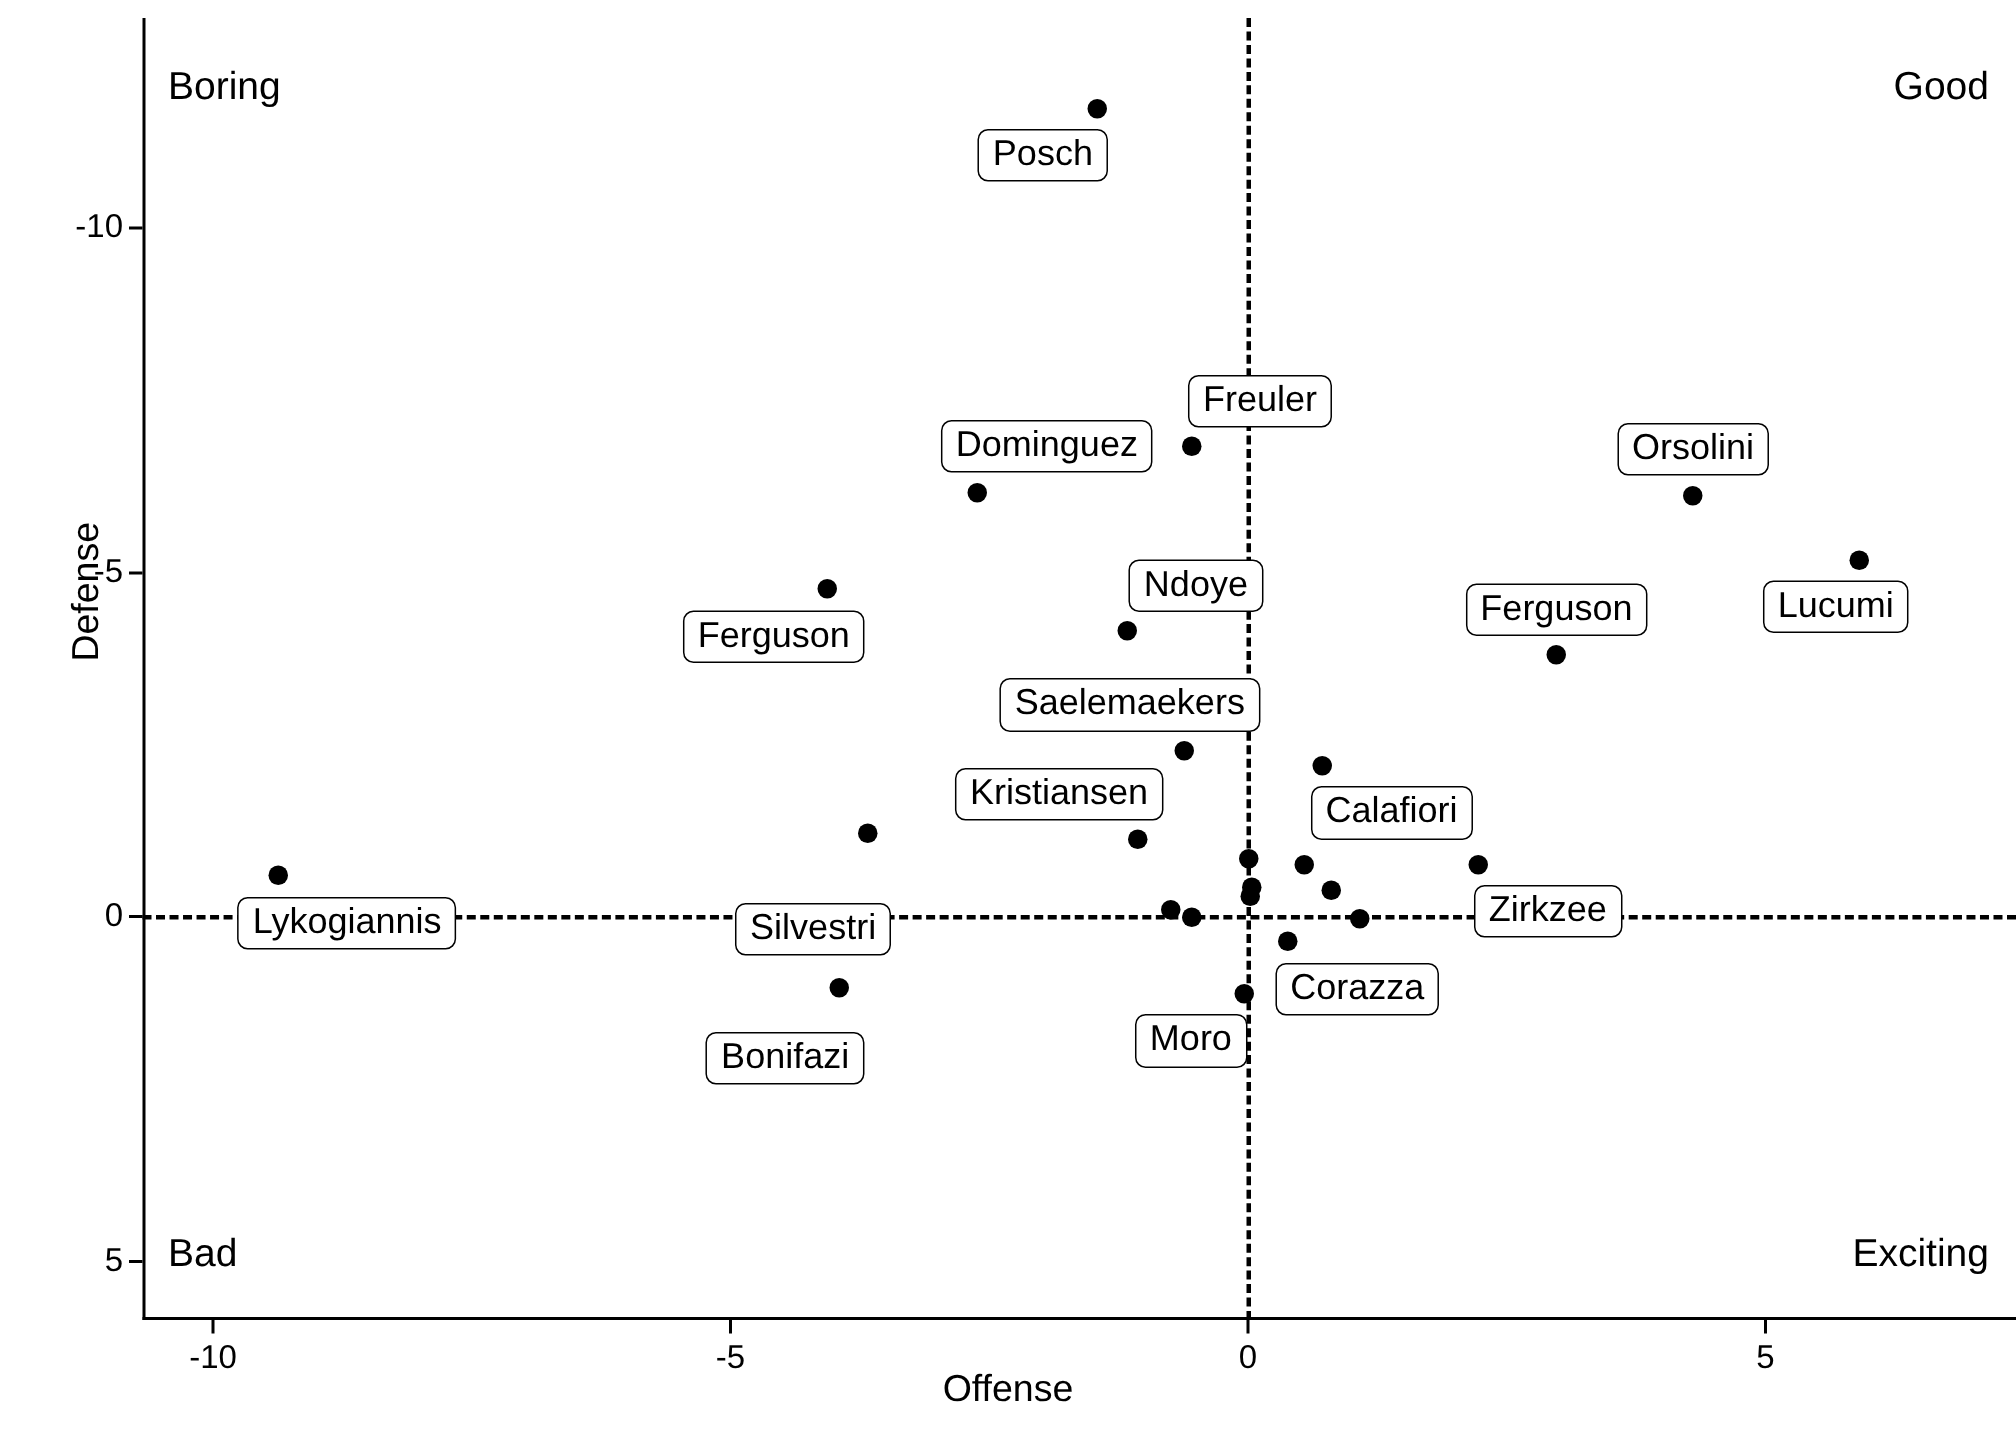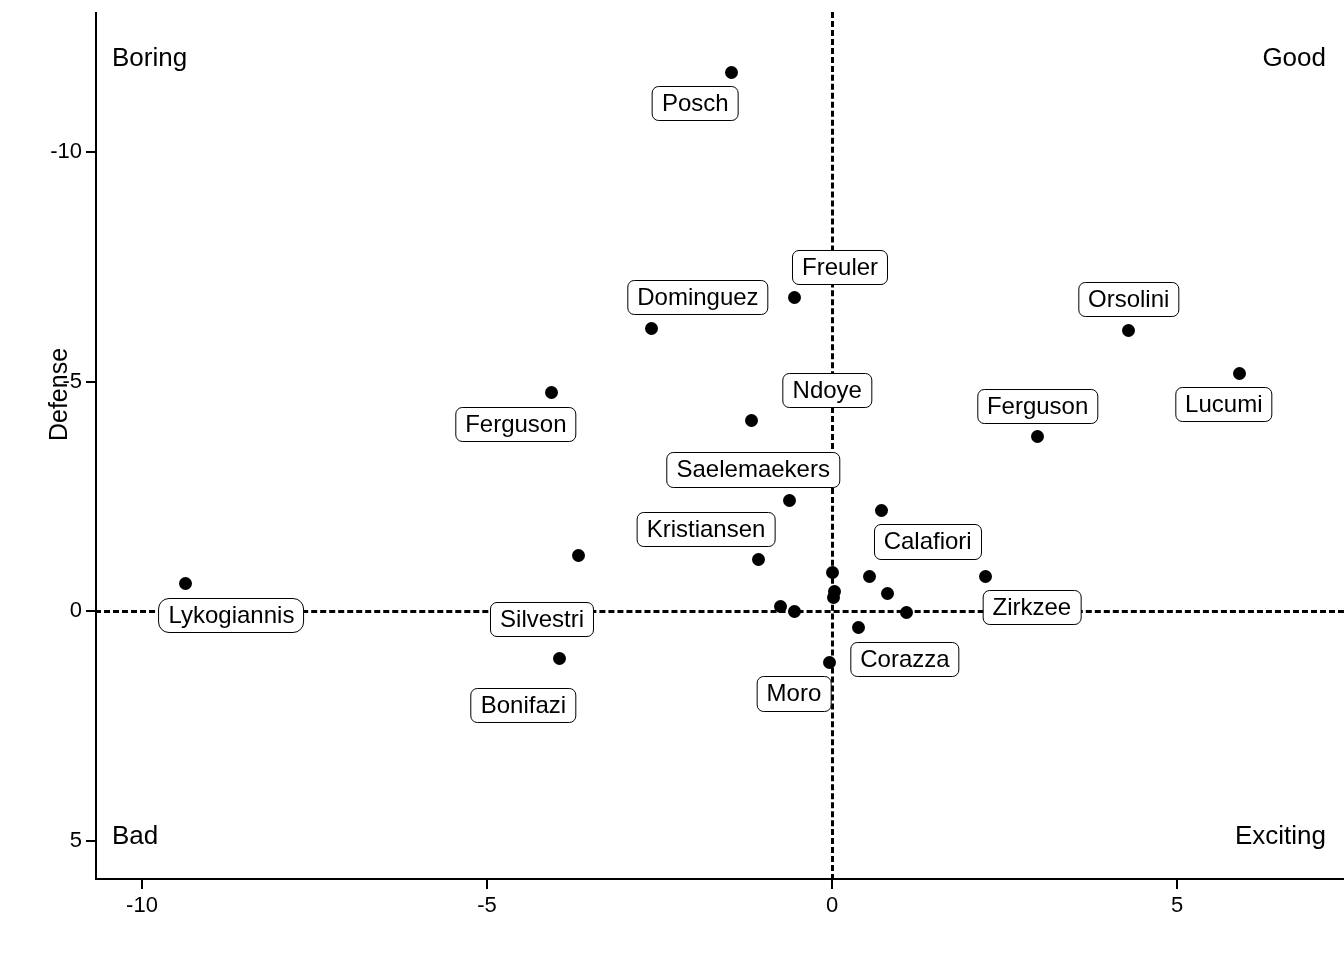--- a/index.html
+++ b/index.html
@@ -146,20 +146,21 @@
     color: #000000;
     white-space: nowrap;
   }
 </style>
 </head>
 <body>
 
 <div id="root">
 
   <div id="ylab">Defense</div>
+  <div id="xlab">Offense</div>
 
   <div id="panel-border-left"></div>
   <div id="panel-border-bottom"></div>
 
   <div id="ticks-y">
       <div class="ytick-mark" style="top: 151px;"></div>
       <div class="ytick-label" style="top: 138px;">-10</div>
       <div class="ytick-mark" style="top: 380.5px;"></div>
       <div class="ytick-label" style="top: 367.5px;">-5</div>
       <div class="ytick-mark" style="top: 610px;"></div>
@@ -195,21 +196,21 @@
       <div class="lbl" style="left: 745.05px; top: 237.503px;">Freuler</div>
       <div class="pt" title="Dominguez" style="left: 556.91px; top: 316.256px; background: rgb(0, 0, 0);"></div>
       <div class="lbl" style="left: 602.91px; top: 268.256px;">Dominguez</div>
       <div class="pt" title="Orsolini" style="left: 1033.7px; top: 318.092px; background: rgb(0, 0, 0);"></div>
       <div class="lbl" style="left: 1033.7px; top: 270.092px;">Orsolini</div>
       <div class="pt" title="Lucumi" style="left: 1144.79px; top: 361.238px; background: rgb(0, 0, 0);"></div>
       <div class="lbl" style="left: 1108.79px; top: 375.238px; margin-left: 20px;">Lucumi</div>
       <div class="pt" title="Aebischer" style="left: 456.86px; top: 380.975px; background: rgb(0, 0, 0);"></div>
       <div class="lbl" style="left: 420.86px; top: 394.975px;">Ferguson</div>
       <div class="pt" title="Ndoye" style="left: 656.27px; top: 408.515px; background: rgb(0, 0, 0);"></div>
-      <div class="lbl" style="left: 702.27px; top: 360.515px; margin-left: 30px;">Ndoye</div>
+      <div class="lbl" style="left: 702.27px; top: 360.515px;">Ndoye</div>
       <div class="pt" title="Ferguson" style="left: 942.62px; top: 424.58px; background: rgb(0, 0, 0);"></div>
       <div class="lbl" style="left: 942.62px; top: 376.58px;">Ferguson</div>
       <div class="pt" title="Saelemaekers" style="left: 694.22px; top: 488.381px; background: rgb(0, 0, 0);"></div>
       <div class="lbl" style="left: 658.22px; top: 440.381px;">Saelemaekers</div>
       <div class="pt" title="Calafiori" style="left: 786.68px; top: 498.479px; background: rgb(0, 0, 0);"></div>
       <div class="lbl" style="left: 832.68px; top: 512.479px;">Calafiori</div>
       <div class="pt" title="Kristiansen" style="left: 663.17px; top: 547.592px; background: rgb(0, 0, 0);"></div>
       <div class="lbl" style="left: 611px; top: 499.592px;">Kristiansen</div>
       <div class="pt" title="Silvestri" style="left: 483.08px; top: 543.92px; background: rgb(0, 0, 0);"></div>
       <div class="lbl" style="left: 447.08px; top: 590px;">Silvestri</div>
@@ -219,20 +220,20 @@
       <div class="pt" style="left: 774.95px; top: 564.116px; background: rgb(0, 0, 0);"></div>
       <div class="pt" style="left: 739.76px; top: 579.263px; background: rgb(0, 0, 0);"></div>
       <div class="pt" style="left: 738.38px; top: 585.23px; background: rgb(0, 0, 0);"></div>
       <div class="pt" style="left: 792.89px; top: 581.099px; background: rgb(0, 0, 0);"></div>
       <div class="pt" style="left: 685.25px; top: 594.869px; background: rgb(0, 0, 0);"></div>
       <div class="pt" style="left: 699.74px; top: 599.918px; background: rgb(0, 0, 0);"></div>
       <div class="pt" style="left: 811.52px; top: 600.377px; background: rgb(0, 0, 0);"></div>
       <div class="pt" title="Corazza" style="left: 763.91px; top: 615.983px; background: rgb(0, 0, 0);"></div>
       <div class="lbl" style="left: 809.91px; top: 629.983px;">Corazza</div>
       <div class="pt" title="Lykogiannis" style="left: 90.47px; top: 571.919px; background: rgb(0, 0, 0);"></div>
-      <div class="lbl" style="left: 136.47px; top: 585.919px; border-radius: 11px;">Lykogiannis</div>
+      <div class="lbl" style="left: 136.47px; top: 585.919px;">Lykogiannis</div>
       <div class="pt" title="Bonifazi" style="left: 464.45px; top: 646.277px; background: rgb(0, 0, 0);"></div>
       <div class="lbl" style="left: 428.45px; top: 660.277px; margin-top: 16px;">Bonifazi</div>
       <div class="pt" title="Moro" style="left: 734.93px; top: 650.408px; background: rgb(0, 0, 0);"></div>
       <div class="lbl" style="left: 698.93px; top: 664.408px; text-align: right;">Moro</div>
     </div>
 
 </div>
 
 </body></html>

